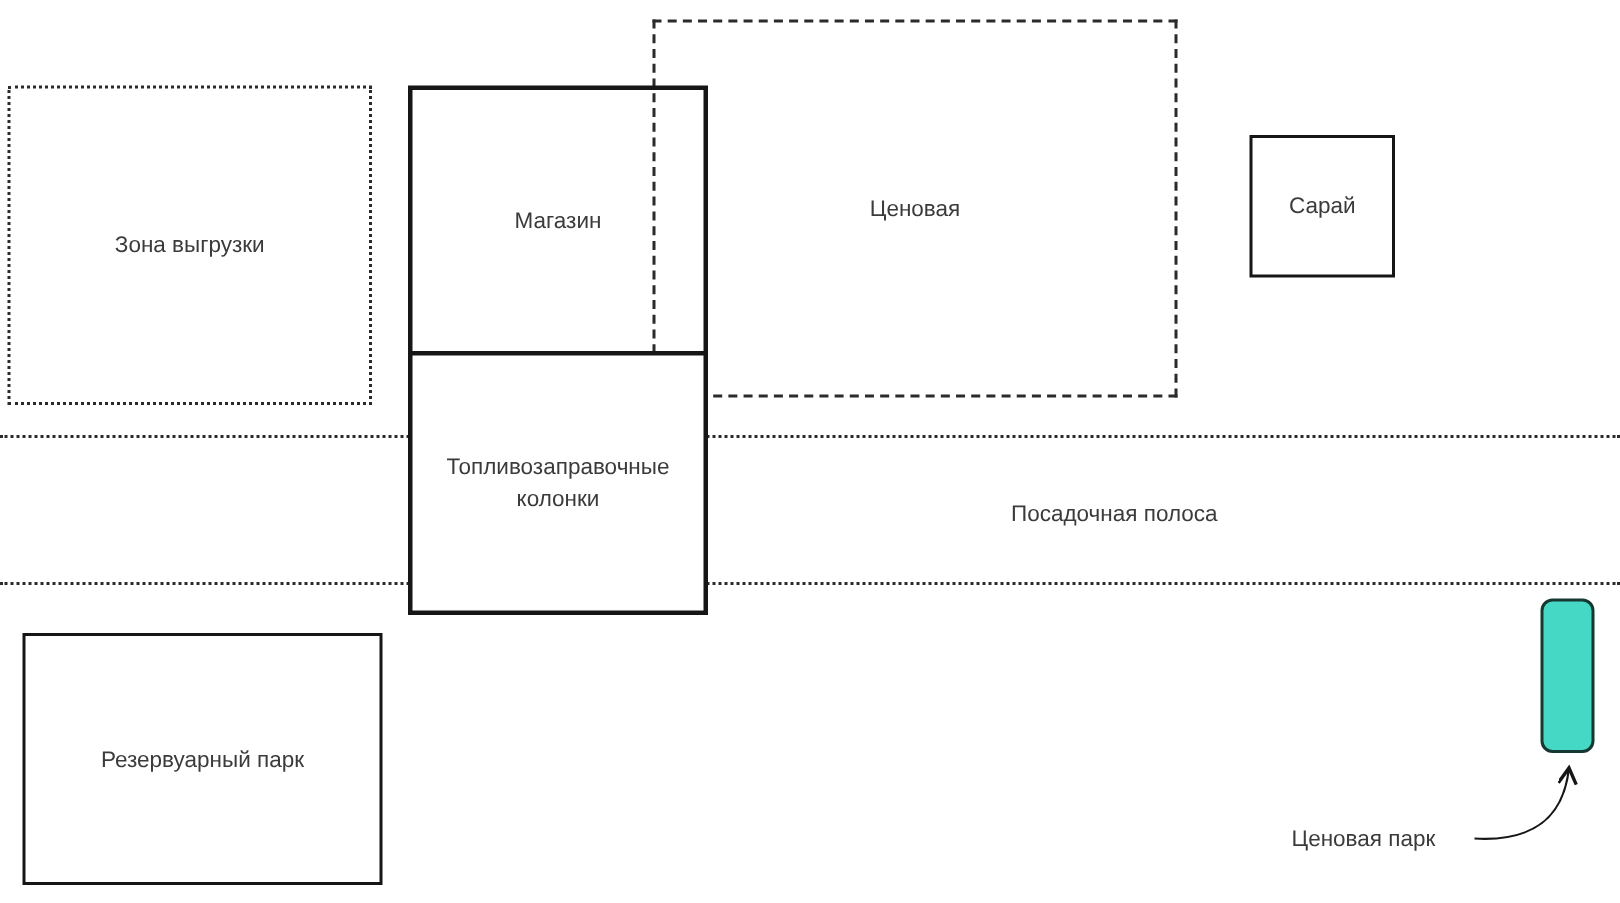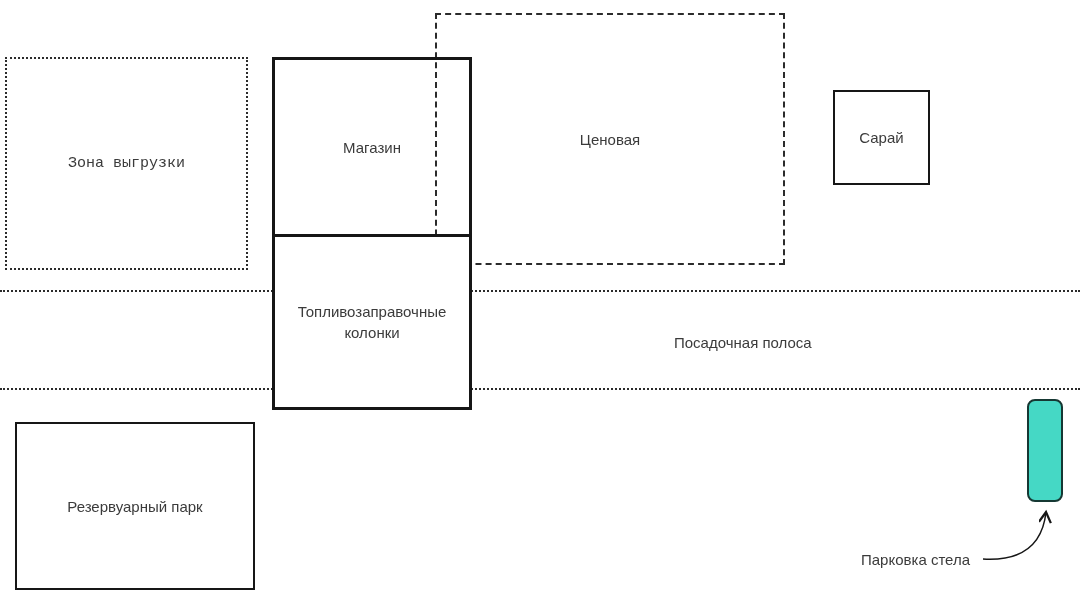--- a/index.html
+++ b/index.html
@@ -18,21 +18,21 @@
   }
   .box {
     position: absolute;
     display: flex;
     align-items: center;
     justify-content: center;
     text-align: center;
     line-height: 1.4;
   }
   .whitebg { background: #ffffff; }
-  .dotted  { border: 2px dotted #2b2b2b; font-family: Liberation Mono, monospace; }
+  .dotted  { border: 2px dotted #2b2b2b; }
   .dashed  { border: 2px dashed #2b2b2b; background: transparent; }
   .solid3  { border: 3px solid #161616; }
   .solid2  { border: 2px solid #161616; }
 
   .hline {
     position: absolute;
     left: 0;
     width: 1080px;
     height: 0;
     border-top: 2px dotted #2b2b2b;
@@ -115,21 +115,21 @@
     <span>Сарай</span>
   </div>
 
   <div class="box solid2 whitebg tankfarm">
     <span>Резервуарный парк</span>
   </div>
 
 
   <div class="stela"></div>
 
-  <span class="stela-label">Парковка стела</span>
+  <span class="stela-label">Ценовая парк</span>
 
   <svg class="arrow-svg" width="1080" height="602" viewBox="0 0 1080 602">
     <defs>
       <marker id="ah" markerWidth="10" markerHeight="10" refX="8" refY="4" orient="auto">
         <path d="M1,8 L8,4 L1,0" fill="none" stroke="#161616" stroke-width="1.5"></path>
       </marker>
     </defs>
     <path d="M983,559 C1018,561 1042,549 1046,512" fill="none" stroke="#161616" stroke-width="1.5" marker-end="url(#ah)"></path>
   </svg>
 

